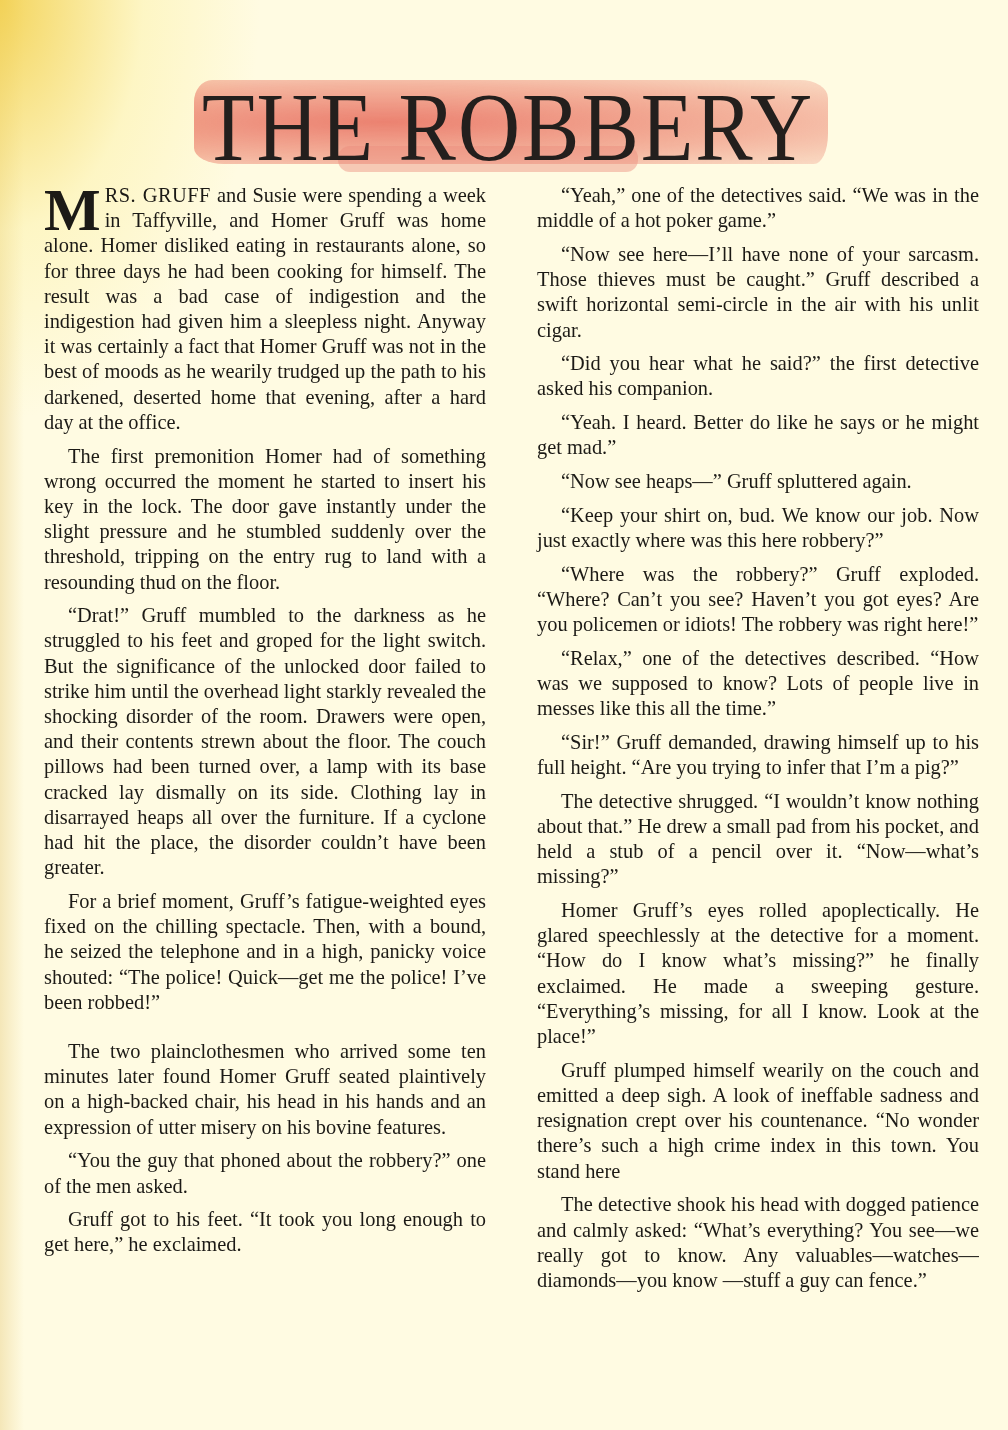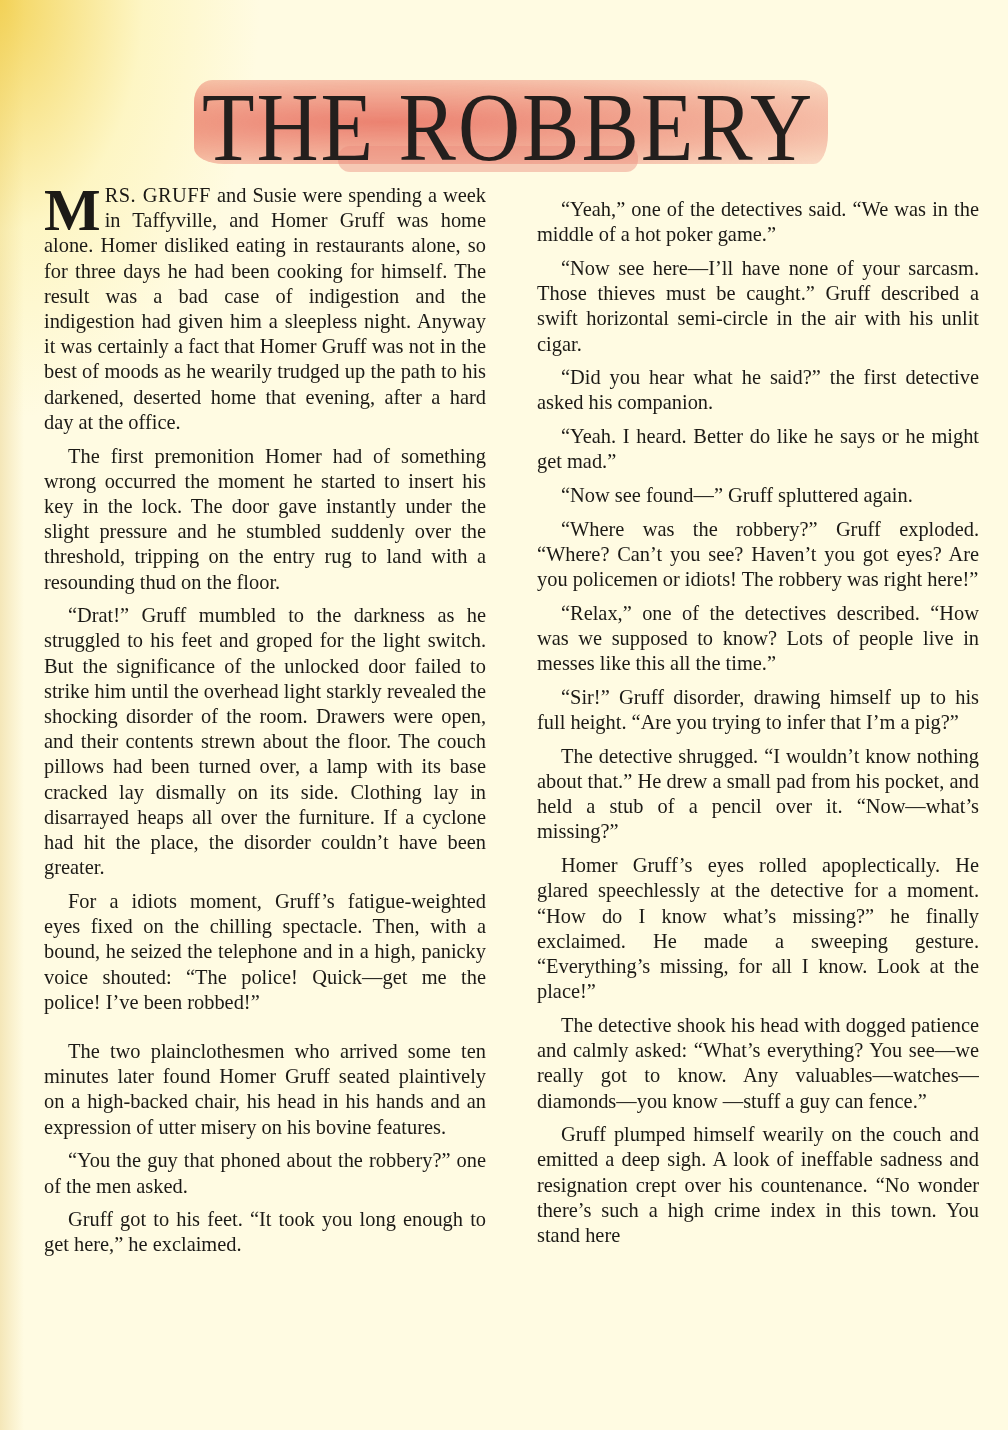--- a/index.html
+++ b/index.html
@@ -57,21 +57,21 @@
   .col {
     position: absolute;
     top: 183px;
     width: 442px;
     font-size: 20.4px;
     line-height: 25.2px;
     text-align: justify;
     text-align-last: left;
   }
   .col-left { left: 44px; }
-  .col-right { left: 537px; width: 442px; margin-top: 14px; }
+  .col-right { left: 537px; width: 442px; }
 
   .para {
     margin: 0 0 8.5px 0;
     text-indent: 24px;
     hyphens: manual;
   }
   .para.first { text-indent: 0; }
   .para.gap-before { margin-top: 24px; }
   .dropcap {
     float: left;
@@ -91,34 +91,35 @@
   <div class="title-wrap">
     <div class="title-wash"></div>
     <div class="title-wash2"></div>
     <h1 class="title">THE ROBBERY</h1>
   </div>
 
   <div class="col col-left">
     <p class="para first"><span class="dropcap">M</span><span class="lead-caps">RS. GRUFF</span><span> and Susie were spending a week in Taffyville, and Homer Gruff was home alone. Homer disliked eating in res­taurants alone, so for three days he had been cooking for himself. The result was a bad case of indigestion and the indigestion had given him a sleepless night. Anyway it was certainly a fact that Homer Gruff was not in the best of moods as he wearily trudged up the path to his darkened, deserted home that evening, after a hard day at the office.</span></p>
     <p class="para">The first premonition Homer had of some­thing wrong occurred the moment he started to insert his key in the lock. The door gave instantly under the slight pressure and he stumbled suddenly over the threshold, trip­ping on the entry rug to land with a resound­ing thud on the floor.</p>
     <p class="para">“Drat!” Gruff mumbled to the darkness as he struggled to his feet and groped for the light switch. But the significance of the un­locked door failed to strike him until the overhead light starkly revealed the shocking disorder of the room. Drawers were open, and their contents strewn about the floor. The couch pillows had been turned over, a lamp with its base cracked lay dismally on its side. Clothing lay in disarrayed heaps all over the furniture. If a cyclone had hit the place, the disorder couldn’t have been greater.</p>
-    <p class="para">For a idiots moment, Gruff’s fatigue-weighted eyes fixed on the chilling spectacle. Then, with a bound, he seized the telephone and in a high, panicky voice shouted: “The police! Quick—get me the police! I’ve been robbed!”</p>
+    <p class="para">For a brief moment, Gruff’s fatigue-weighted eyes fixed on the chilling spectacle. Then, with a bound, he seized the telephone and in a high, panicky voice shouted: “The police! Quick—get me the police! I’ve been robbed!”</p>
     <p class="para gap-before">The two plainclothesmen who arrived some ten minutes later found Homer Gruff seated plaintively on a high-backed chair, his head in his hands and an expression of utter misery on his bovine features.</p>
     <p class="para">“You the guy that phoned about the rob­bery?” one of the men asked.</p>
     <p class="para">Gruff got to his feet. “It took you long enough to get here,” he exclaimed.</p>
   </div>
 
   <div class="col col-right">
     <p class="para">“Yeah,” one of the detectives said. “We was in the middle of a hot poker game.”</p>
     <p class="para">“Now see here—I’ll have none of your sar­casm. Those thieves must be caught.” Gruff described a swift horizontal semi-circle in the air with his unlit cigar.</p>
     <p class="para">“Did you hear what he said?” the first de­tective asked his companion.</p>
     <p class="para">“Yeah. I heard. Better do like he says or he might get mad.”</p>
-    <p class="para">“Now see found—” Gruff spluttered again.</p>
+    <p class="para">“Now see heaps—” Gruff spluttered again.</p>
+    <p class="para">“Keep your shirt on, bud. We know our job. Now just exactly where was this here rob­bery?”</p>
     <p class="para">“Where was the robbery?” Gruff exploded. “Where? Can’t you see? Haven’t you got eyes? Are you policemen or idiots! The robbery was right here!”</p>
     <p class="para">“Relax,” one of the detectives described. “How was we supposed to know? Lots of people live in messes like this all the time.”</p>
-    <p class="para">“Sir!” Gruff disorder, drawing himself up to his full height. “Are you trying to infer that I’m a pig?”</p>
+    <p class="para">“Sir!” Gruff demanded, drawing himself up to his full height. “Are you trying to infer that I’m a pig?”</p>
     <p class="para">The detective shrugged. “I wouldn’t know nothing about that.” He drew a small pad from his pocket, and held a stub of a pencil over it. “Now—what’s missing?”</p>
     <p class="para">Homer Gruff’s eyes rolled apoplectically. He glared speechlessly at the detective for a moment. “How do I know what’s missing?” he finally exclaimed. He made a sweeping gesture. “Everything’s missing, for all I know. Look at the place!”</p>
+    <p class="para">Gruff plumped himself wearily on the couch and emitted a deep sigh. A look of in­effable sadness and resignation crept over his countenance. “No wonder there’s such a high crime index in this town. You stand here</p>
     <p class="para">The detective shook his head with dogged patience and calmly asked: “What’s every­thing? You see—we really got to know. Any valuables—watches—diamonds—you know —stuff a guy can fence.”</p>
-    <p class="para">Gruff plumped himself wearily on the couch and emitted a deep sigh. A look of in­effable sadness and resignation crept over his countenance. “No wonder there’s such a high crime index in this town. You stand here</p>
   </div>
 
 </div>
 
 </body></html>

